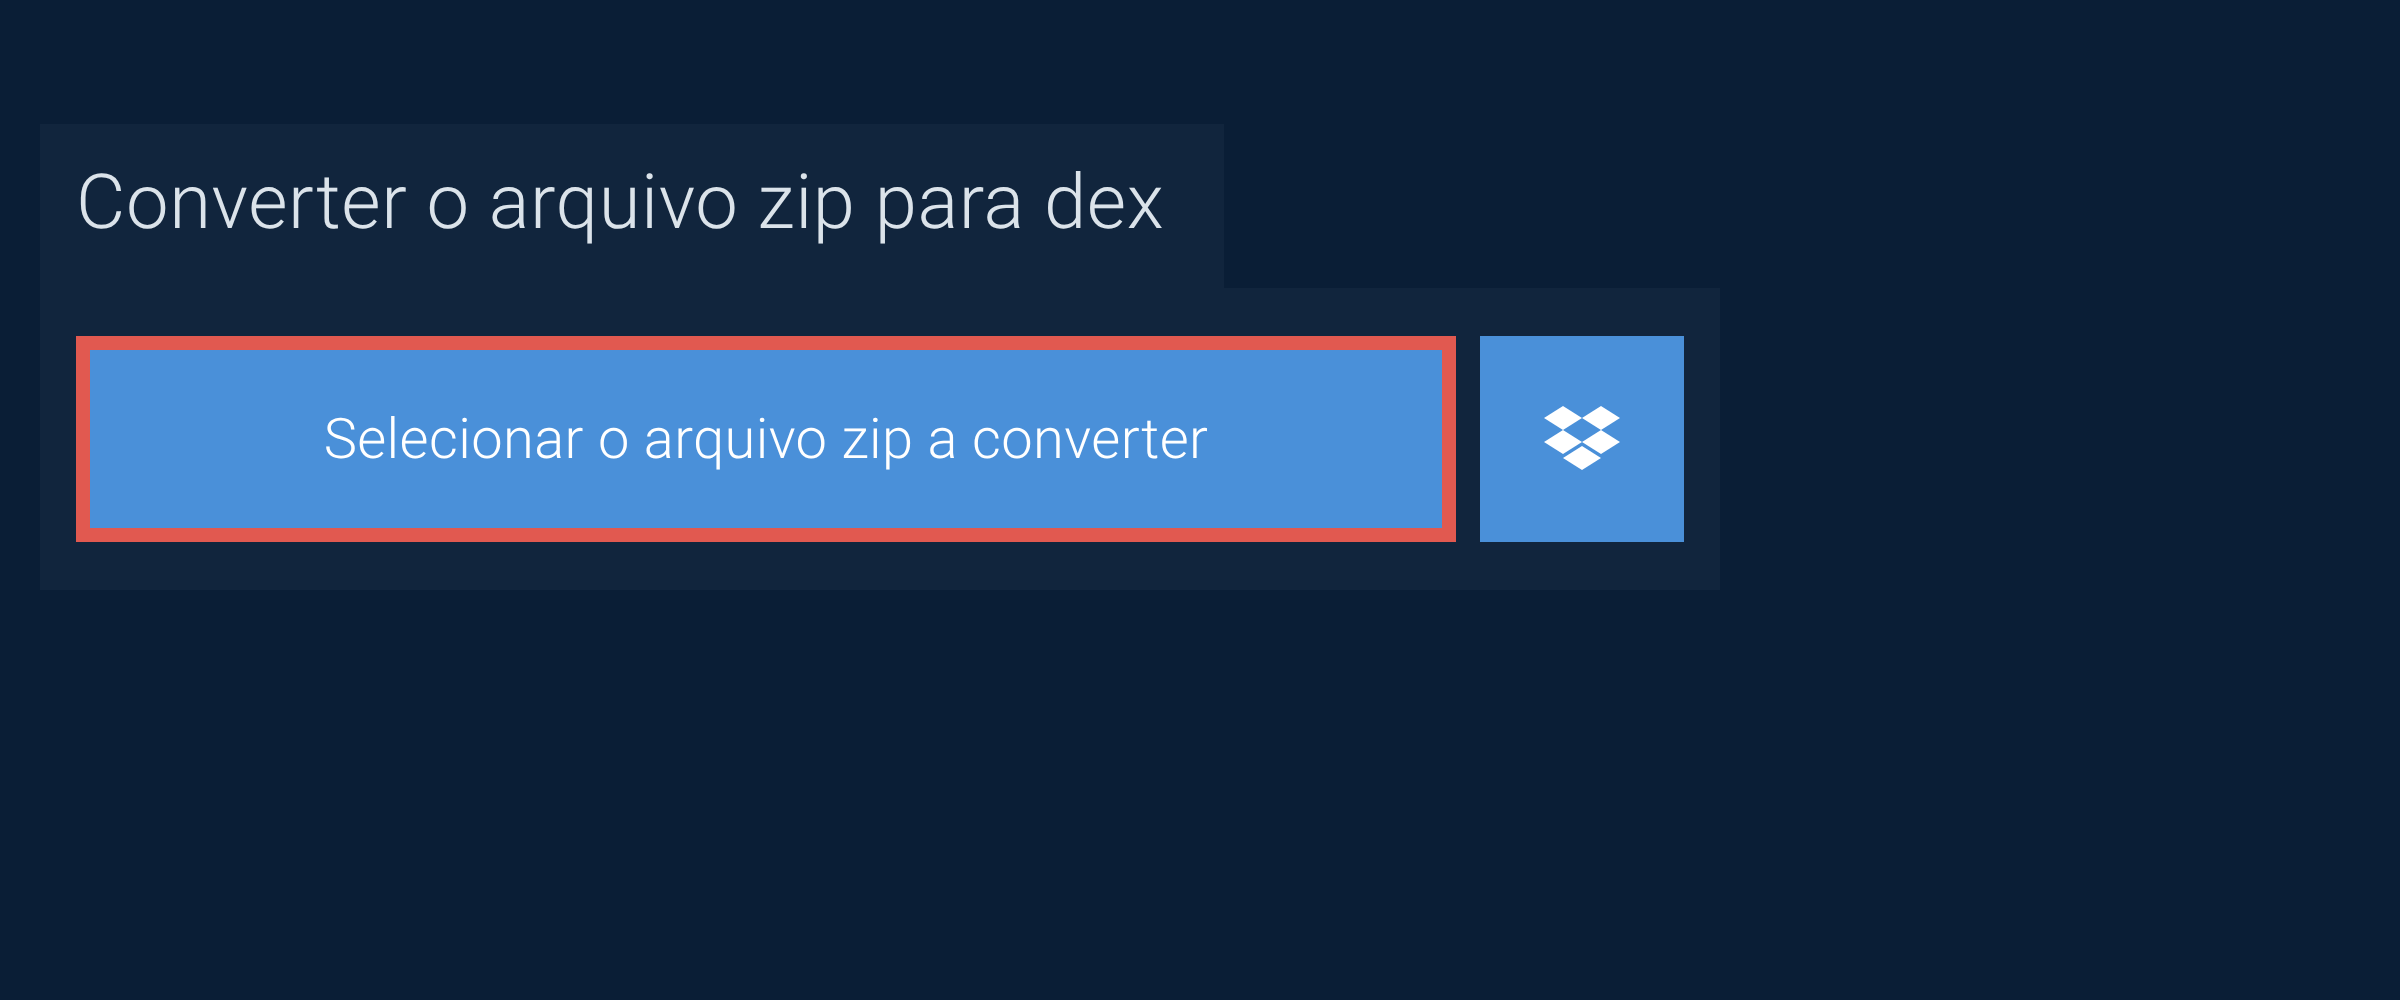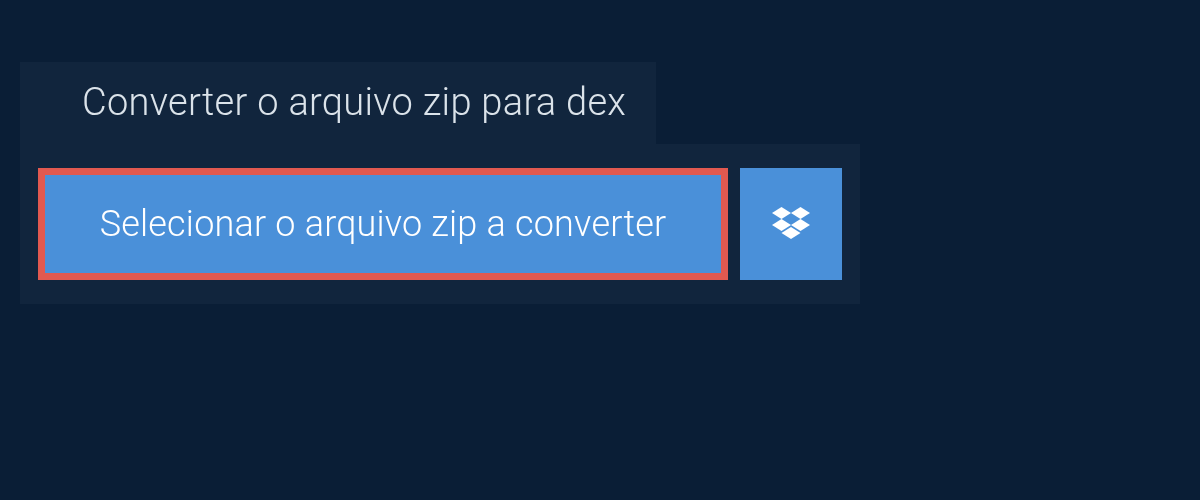--- a/index.html
+++ b/index.html
@@ -20,36 +20,35 @@
     .heading-box {
       display: inline-block;
       background: #11253d;
       padding: 18px 30px 20px 18px;
     }
     .heading {
       color: #dbe3ea;
       font-size: 38px;
       font-weight: 300;
       letter-spacing: 0.3px;
-      margin-left: 44px;
     }
     .button-panel {
       background: #11253d;
       padding: 24px 18px;
       width: 840px;
       display: flex;
       gap: 12px;
       align-items: stretch;
     }
     .select-button {
       flex: 1;
       background: #4a90d9;
       border: 7px solid #e15950;
       color: #ffffff;
-      font-size: 36px;
+      font-size: 28px;
       font-weight: 300;
       padding: 28px 11px;
       text-align: center;
       cursor: pointer;
       letter-spacing: 0.2px;
     }
     .dropbox-button {
       width: 102px;
       background: #4a90d9;
       display: flex;

